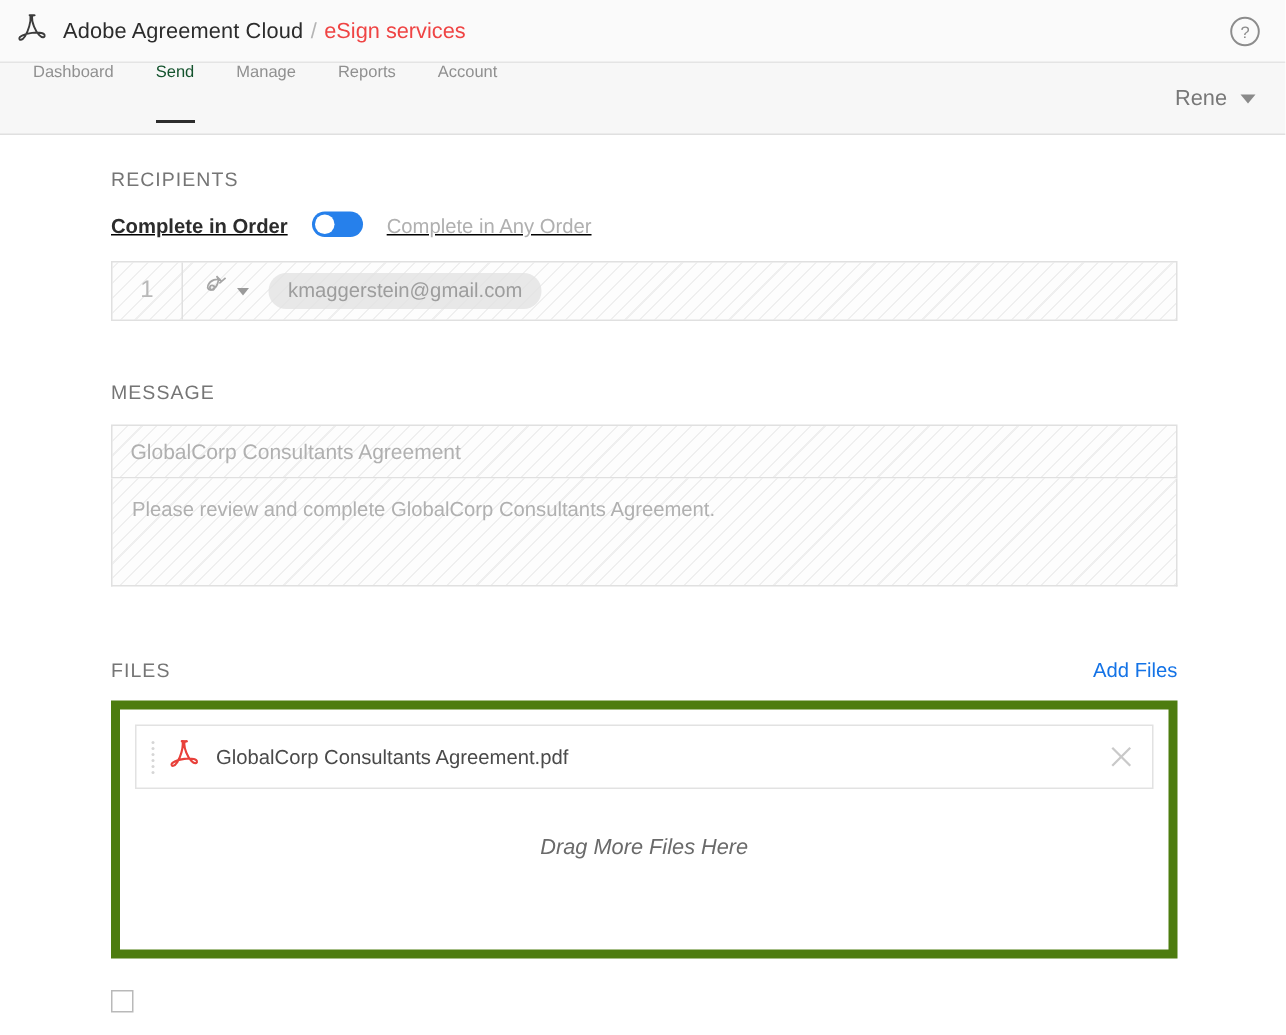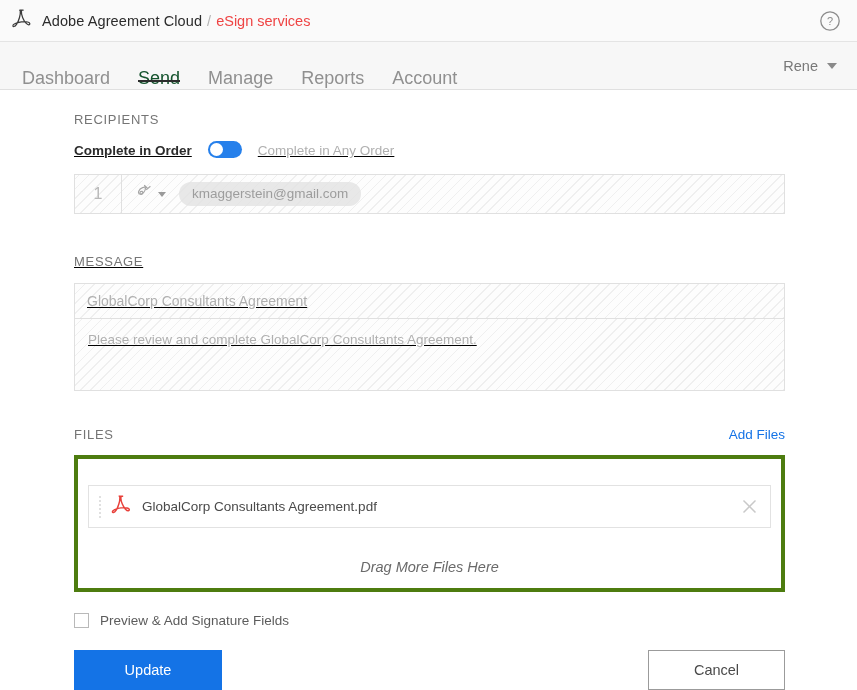--- a/index.html
+++ b/index.html
@@ -60,23 +60,23 @@
     background: #f7f7f7;
     border-bottom: 1px solid #e0e0e0;
     display: flex;
     align-items: stretch;
     padding: 0 16px 0 8px;
     position: relative;
   }
   .nav-items { display: flex; align-items: stretch; }
   .nav-item {
     display: flex;
-    align-items: flex-end;
+    align-items: flex-start;
     padding: 0 14px;
-    font-size: 18px;
+    font-size: 11px;
     color: #909090;
     cursor: pointer;
     position: relative;
     white-space: nowrap;
   }
   .nav-item.active { color: #14532d; }
   .nav-item.active::after {
     content: "";
     position: absolute;
     left: 14px; right: 14px;
@@ -217,38 +217,38 @@
   }
   .msg-body {
     height: 72px;
     border: 1px solid #e0e0e0;
     border-top: none;
     padding: 11px 13px;
     font-size: 13.5px;
     color: #b0b0b0;
     line-height: 1.45;
   }
-  .message-wrap { margin-bottom: 36px; text-decoration: underline; }
+  .message-wrap { margin-bottom: 48px; }
 
   
   .files-head {
     display: flex;
     align-items: baseline;
     justify-content: space-between;
     margin-bottom: 13px;
   }
   .add-files-link {
     font-size: 13.5px;
     color: #1473e6;
     cursor: pointer;
   }
   .files-panel {
-    border: 4px solid #4d7c0f;
-    height: 137px;
-    padding: 26px 10px 0;
+    border: 6px solid #4d7c0f;
+    height: 172px;
+    padding: 10px 10px 0;
     background: #fff;
   }
   .file-row {
     height: 43px;
     border: 1px solid #e2e2e2;
     display: flex;
     align-items: center;
     padding: 0 11px 0 6px;
     background: #fff;
   }
@@ -435,21 +435,20 @@
           <line x1="3.5" y1="3.5" x2="15.5" y2="15.5" stroke="#c9c9c9" stroke-width="1.5"></line>
           <line x1="15.5" y1="3.5" x2="3.5" y2="15.5" stroke="#c9c9c9" stroke-width="1.5"></line>
         </svg>
       </span>
     </div>
     <div class="drag-hint">Drag More Files Here</div>
   </div>
 
   <div class="check-row">
     <span class="checkbox"></span>
-    <span class="check-label">Preview &amp; Add Signature Fields</span>
   </div>
 
   <div class="btn-row">
     <button class="btn-update">Update</button>
     <button class="btn-cancel">Cancel</button>
   </div>
 
 </div>
 
 </body></html>

